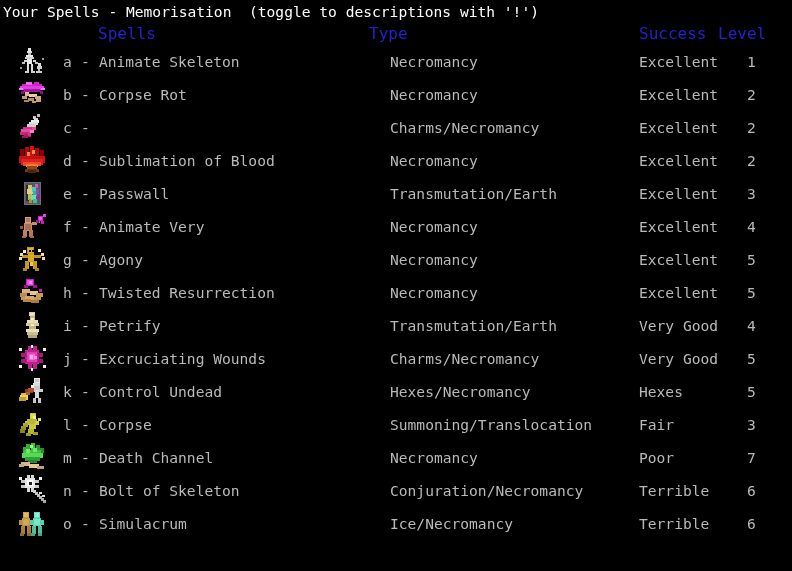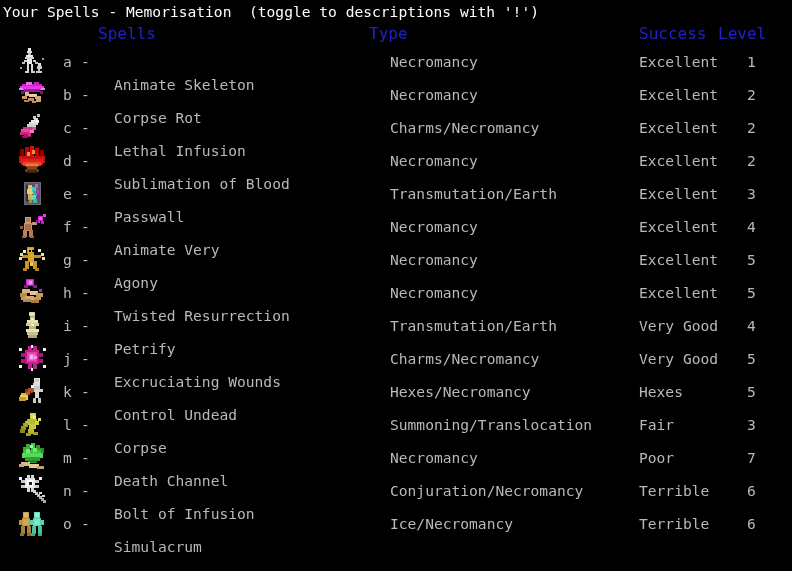--- a/index.html
+++ b/index.html
@@ -73,21 +73,21 @@
     position: absolute;
     top: 0;
     height: 33px;
     line-height: 33px;
     font-size: 14.6px;
     white-space: pre;
     color: #b9b9b9;
   }
   .c-letter  { left: 63px; }
   .c-dash    { left: 81px; }
-  .c-name    { left: 114px; margin-top: 23px; }
+  .c-name    { left: 99px; }
   .c-type    { left: 390px; }
   .c-success { left: 639px; }
   .c-level   { left: 747px; text-align: right; }
 
   
   .tile {
     position: absolute;
     left: 16px;
     top: 0px;
     width: 32px;
@@ -186,21 +186,20 @@
             <rect x="8" y="23" width="7" height="3" fill="#b0186a"></rect>
             <rect x="6" y="25" width="6" height="2" fill="#9e1460"></rect>
             <rect x="14" y="19" width="4" height="3" fill="#f07fbf"></rect>
             <rect x="16" y="16" width="4" height="3" fill="#e8489f"></rect>
             <rect x="21" y="3" width="3" height="3" fill="#bdbdbd"></rect>
             <rect x="12" y="22" width="3" height="3" fill="#d4318f"></rect>
           </svg>
         </div>
         <span class="cell c-letter">c</span>
         <span class="cell c-dash">-</span>
-        <span class="cell c-name">Lethal Infusion</span>
         <span class="cell c-type">Charms/Necromancy</span>
         <span class="cell c-success">Excellent</span>
         <span class="cell c-level">2</span>
       </div>
       <div class="row">
         <div class="tile">
           <svg width="32" height="32" viewBox="0 0 32 32" shape-rendering="crispEdges">
             <rect x="4" y="5" width="4" height="9" fill="#8c0000"></rect>
             <rect x="9" y="3" width="4" height="11" fill="#b80606"></rect>
             <rect x="14" y="2" width="4" height="12" fill="#d41010"></rect>
@@ -492,21 +491,21 @@
             <rect x="21" y="20" width="3" height="3" fill="#c0c0c0"></rect>
             <rect x="23" y="22" width="3" height="3" fill="#bababa"></rect>
             <rect x="25" y="24" width="3" height="3" fill="#b0b0b0"></rect>
             <rect x="27" y="26" width="3" height="3" fill="#a8a8a8"></rect>
             <rect x="23" y="18" width="3" height="2" fill="#d8d8d8"></rect>
             <rect x="26" y="21" width="3" height="2" fill="#d8d8d8"></rect>
           </svg>
         </div>
         <span class="cell c-letter">n</span>
         <span class="cell c-dash">-</span>
-        <span class="cell c-name">Bolt of Infusion</span>
+        <span class="cell c-name">Bolt of Skeleton</span>
         <span class="cell c-type">Conjuration/Necromancy</span>
         <span class="cell c-success">Terrible</span>
         <span class="cell c-level">6</span>
       </div>
       <div class="row">
         <div class="tile">
           <svg width="32" height="32" viewBox="0 0 32 32" shape-rendering="crispEdges">
             <rect x="7" y="5" width="6" height="6" fill="#c8a050"></rect>
             <rect x="8" y="6" width="4" height="4" fill="#e0b868"></rect>
             <rect x="6" y="11" width="8" height="8" fill="#b89040"></rect>

